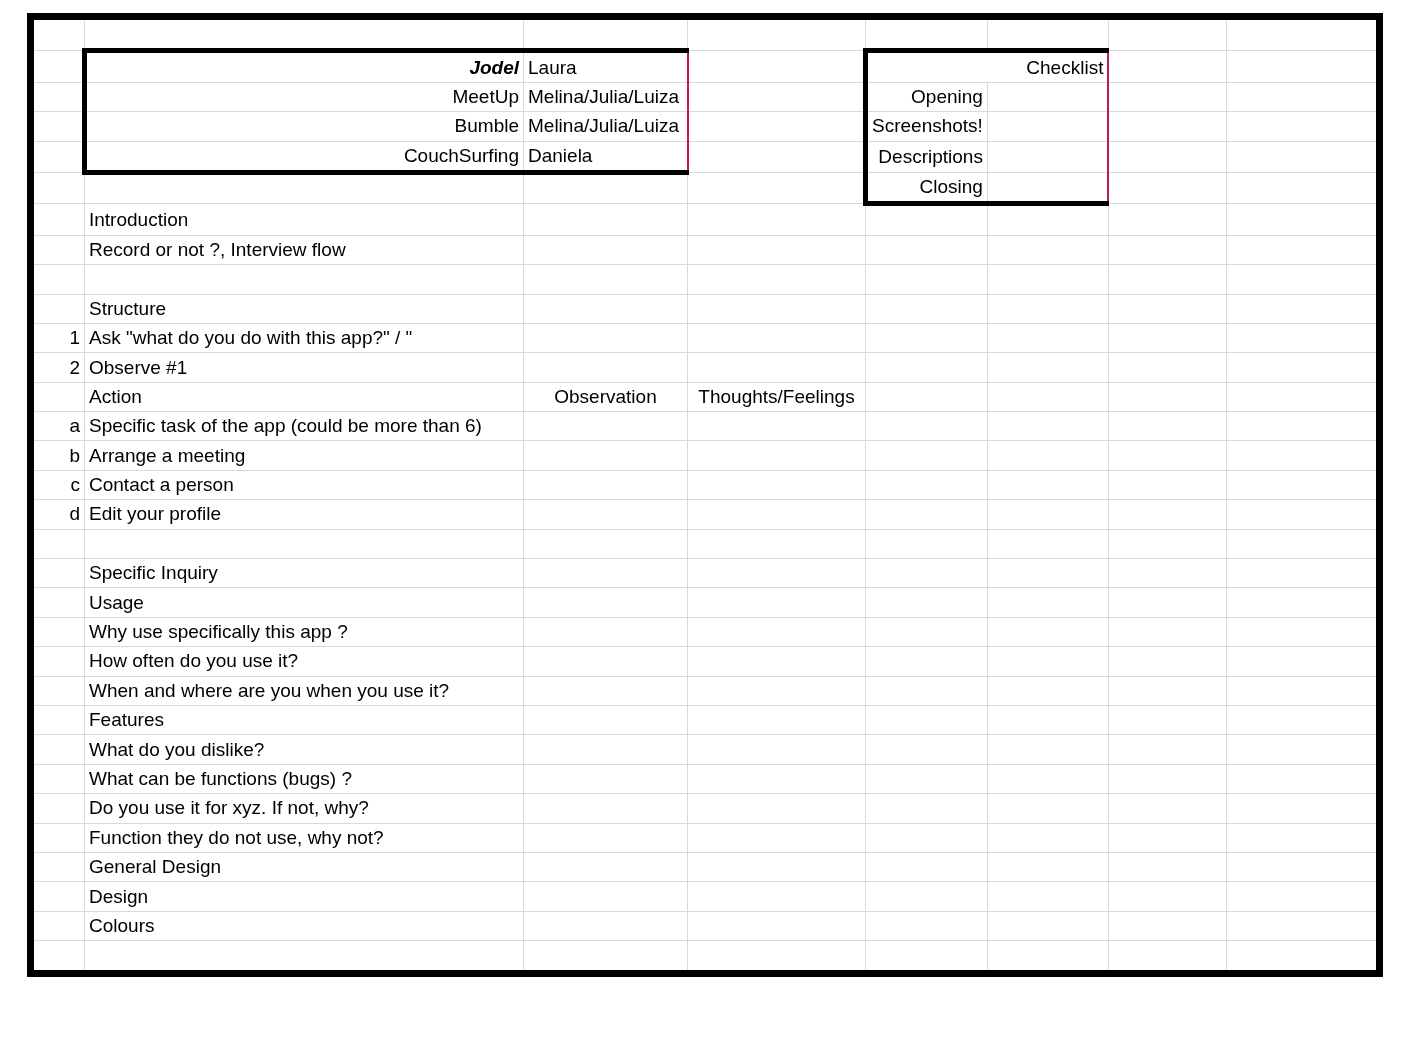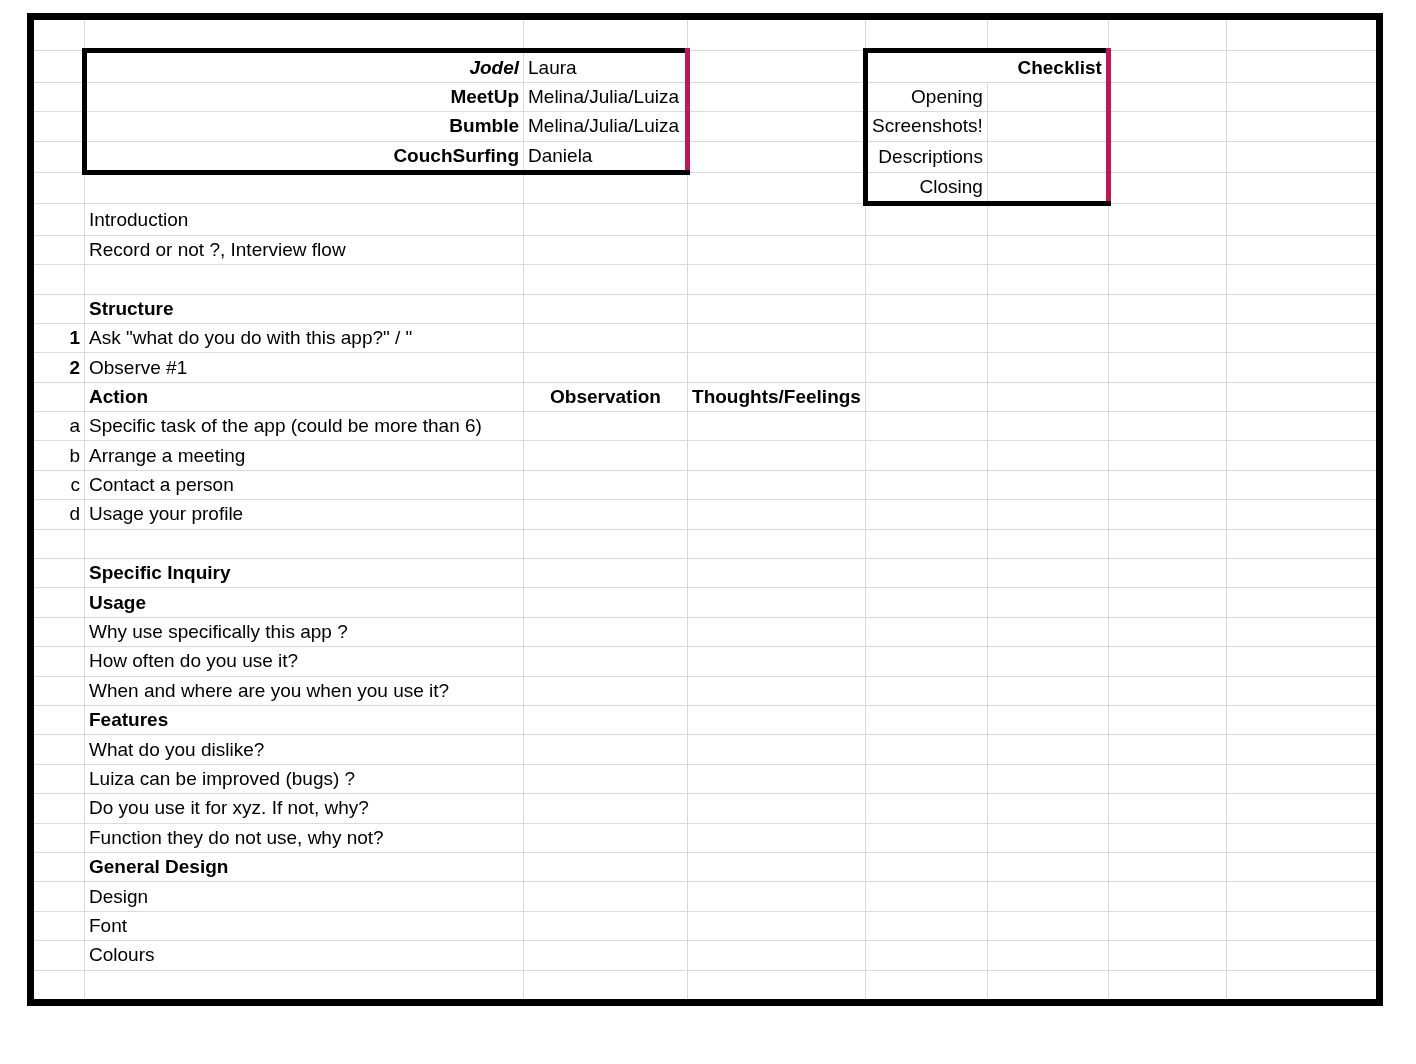--- a/index.html
+++ b/index.html
@@ -16,29 +16,29 @@
   td {
     border:1px solid #d9d9d9;
     height:28.4px;
     padding:0 4px;
     font-size:19px;
     line-height:1.05;
     white-space:nowrap;
     vertical-align:middle;
     overflow:visible;
   }
-  td.b  { font-weight:bold; }
+  td.b  { font-weight:normal; }
   td.bi { font-weight:bold; font-style:italic; }
   td.ctr{ text-align:center; }
   td.rt { text-align:right; }
   
   td.bt { border-top:5px solid #000; }
   td.bb { border-bottom:5px solid #000;margin-top:40px; }
   td.bl { border-left:5px solid #000;text-align:right; }
-  td.br { border-right:5px solid #be185d; }
+  td.br { border-right:2px solid #be185d; }
 </style>
 </head>
 <body>
 
 <div class="sheet">
 <table class="grid">
   <colgroup>
     <col style="width:54px">
         <col style="width:439px">
         <col style="width:164px">
@@ -221,21 +221,21 @@
     <td></td>
     <td></td>
     <td></td>
     <td></td>
     <td></td>
     <td></td>
   </tr>
 
   <tr>
     <td class="rt">d</td>
-    <td>Usage your profile</td>
+    <td>Edit your profile</td>
     <td></td>
     <td></td>
     <td></td>
     <td></td>
     <td></td>
     <td></td>
   </tr>
 
   <tr>
     <td></td>
@@ -317,21 +317,21 @@
     <td>What do you dislike?</td>
     <td></td>
           <td></td>
     <td></td>
           <td></td>
     <td></td>
           <td></td>
   </tr>
   <tr>
     <td></td>
-    <td>Luiza can be improved (bugs) ?</td>
+    <td>What can be functions (bugs) ?</td>
     <td></td>
           <td></td>
     <td></td>
           <td></td>
     <td></td>
           <td></td>
   </tr>
   <tr>
     <td></td>
     <td>Do you use it for xyz. If not, why?</td>
@@ -360,30 +360,20 @@
           <td></td>
     <td></td>
           <td></td>
     <td></td>
           <td></td>
   </tr>
 
   <tr>
     <td></td>
     <td>Design</td>
-    <td></td>
-          <td></td>
-    <td></td>
-          <td></td>
-    <td></td>
-          <td></td>
-  </tr>
-  <tr>
-    <td></td>
-    <td>Font</td>
     <td></td>
           <td></td>
     <td></td>
           <td></td>
     <td></td>
           <td></td>
   </tr>
   <tr>
     <td></td>
     <td>Colours</td>

